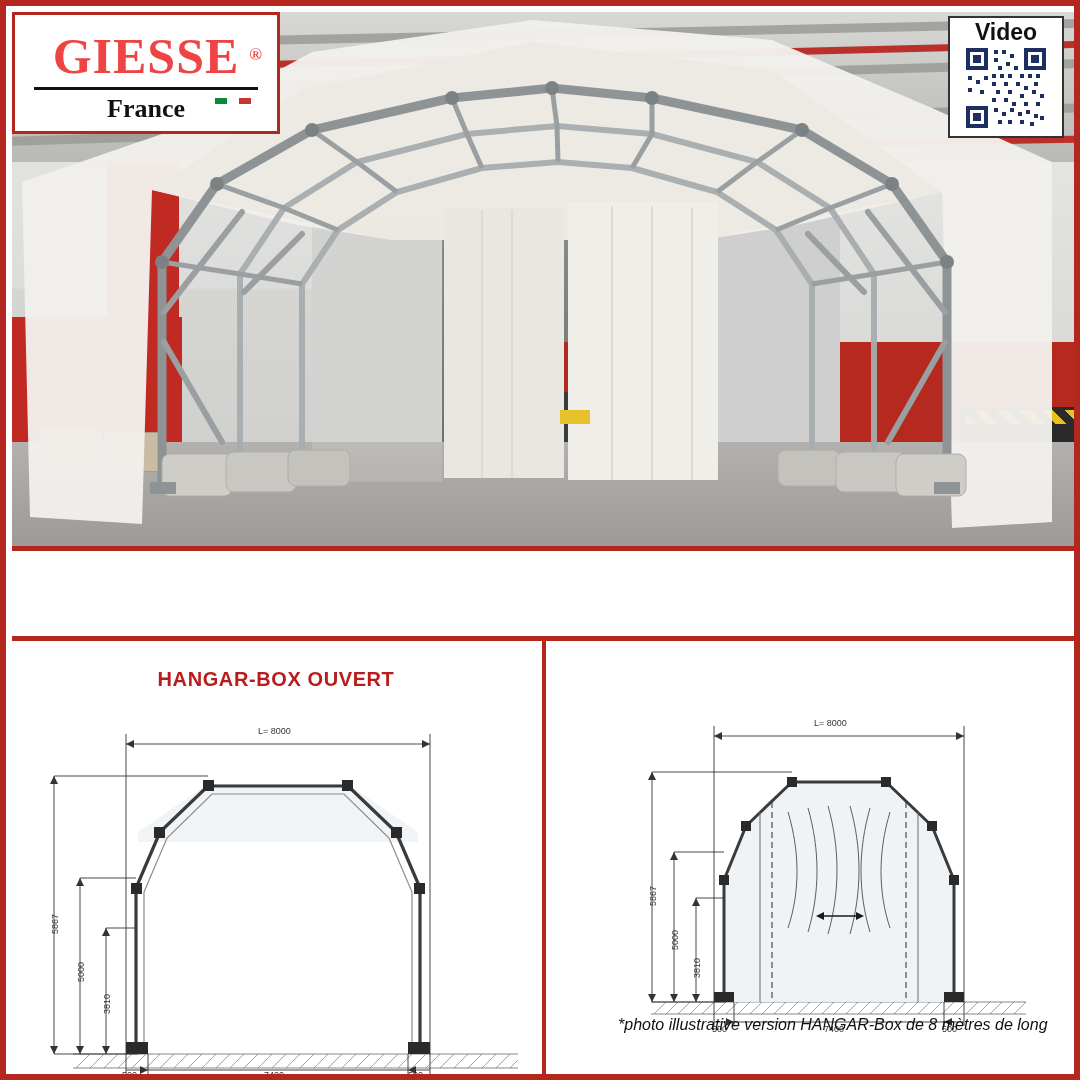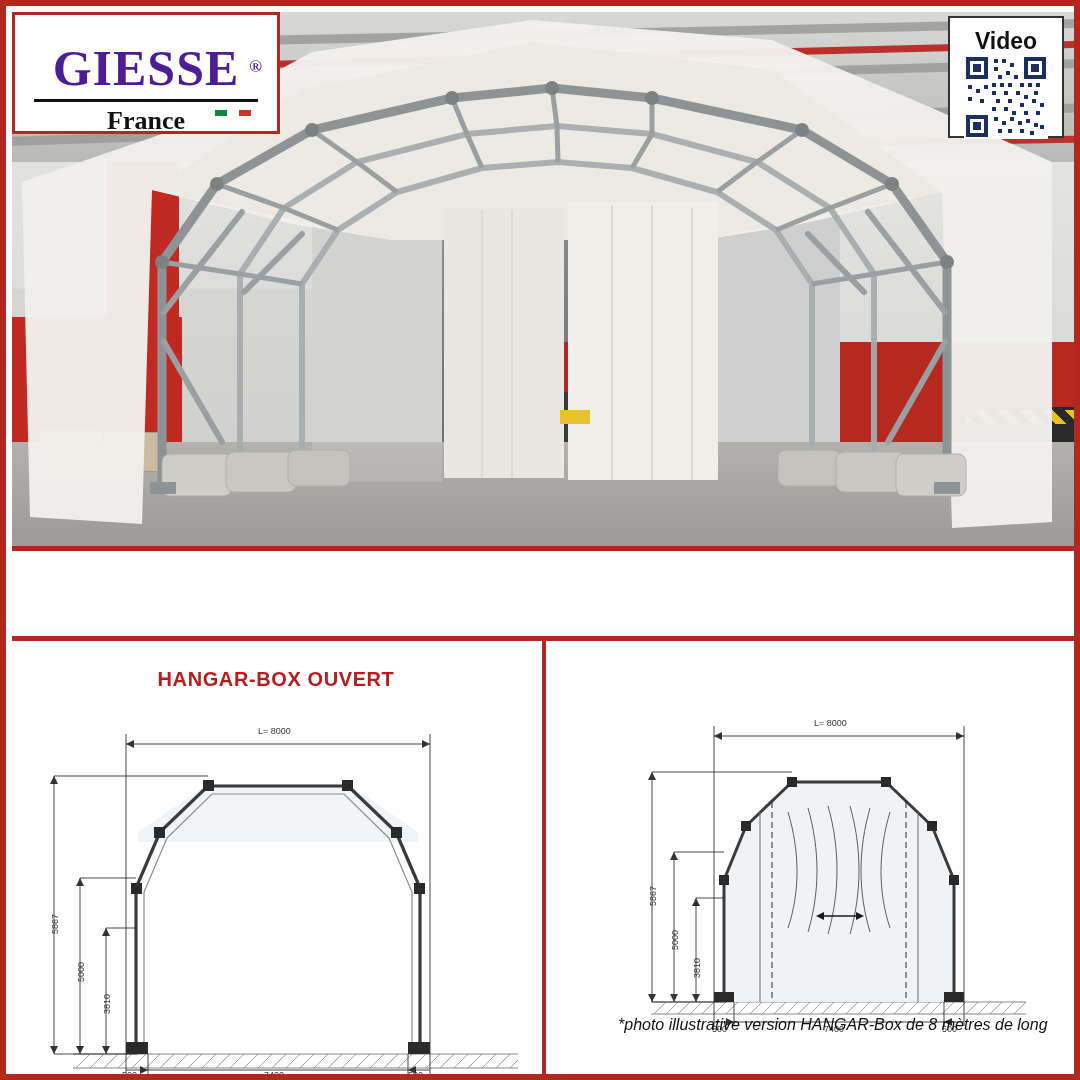--- a/index.html
+++ b/index.html
@@ -119,23 +119,23 @@
     width: 268px; height: 122px;
     background: #ffffff;
     border: 3px solid #b4271f;
     box-sizing: border-box;
   }
   #logo-brand {
     font-family: "Liberation Serif", serif;
     font-weight: bold;
     font-size: 50px;
     letter-spacing: 1px;
-    color: #4c1d95;
+    color: #ef4444;
     text-align: center;
-    margin-top: 24px;
+    margin-top: 12px;
     position: relative;
   }
   #logo-reg {
     position: absolute;
     font-size: 17px;
     top: 18px;
     right: 14px;
     font-family: "Liberation Serif", serif;
   }
   #logo-rule {
@@ -171,21 +171,20 @@
     border: 2px solid #333;
     box-sizing: border-box;
     text-align: center;
   }
   #video-label {
     font-weight: bold;
     font-size: 23px;
     color: #111;
     line-height: 28px;
     font-family: "Liberation Sans", sans-serif;
-    margin-top: 9px;
   }
   #qr {
     width: 84px; height: 84px;
     margin: 0 auto;
     background-color: #fff;
     position: relative;
   }
 
   
   #title-band {

